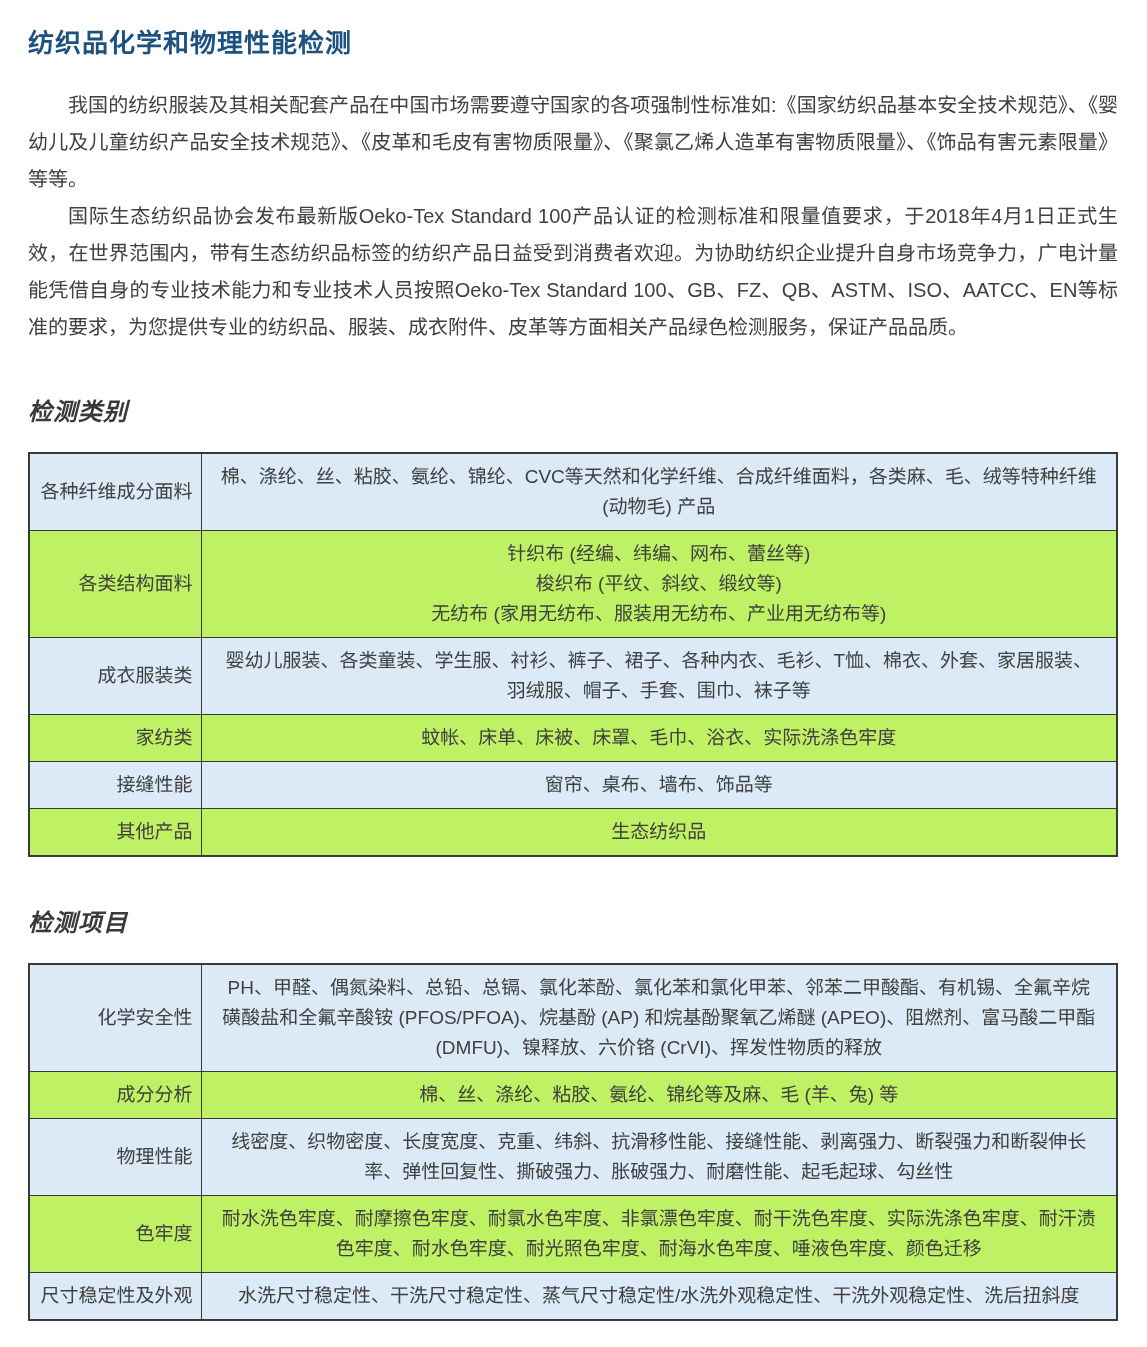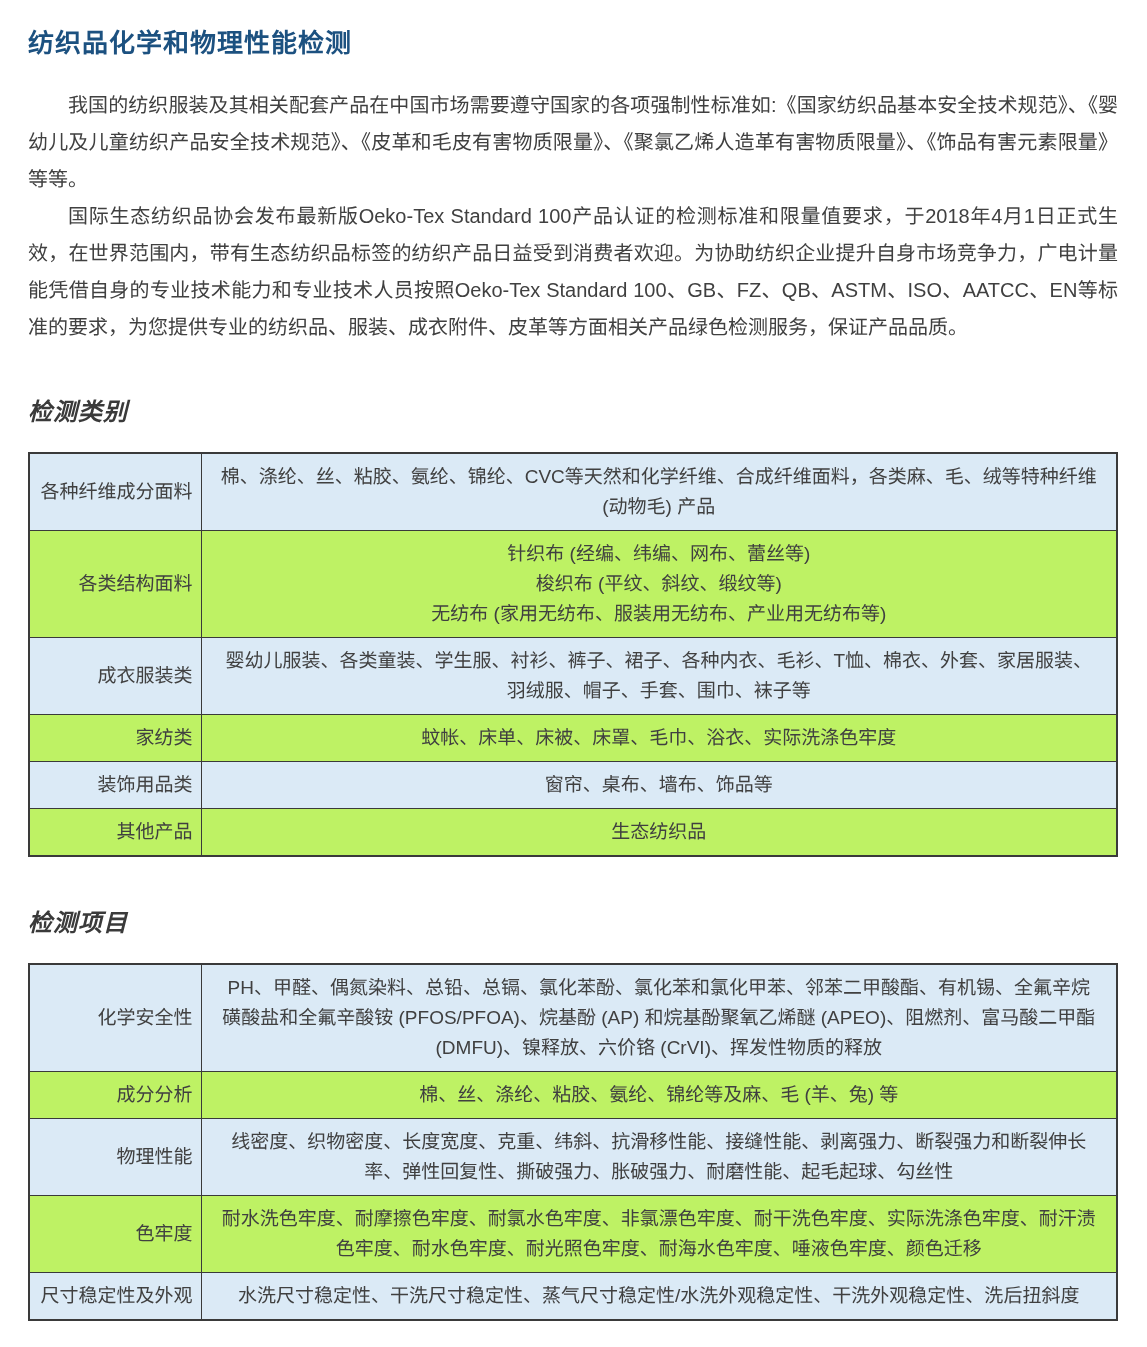--- a/index.html
+++ b/index.html
@@ -106,21 +106,21 @@
       </tr>
       <tr class="hl">
         <td class="label-cell">成衣服装类</td>
         <td class="content-cell">婴幼儿服装、各类童装、学生服、衬衫、裤子、裙子、各种内衣、毛衫、T恤、棉衣、外套、家居服装、羽绒服、帽子、手套、围巾、袜子等</td>
       </tr>
       <tr class="plain">
         <td class="label-cell">家纺类</td>
         <td class="content-cell">蚊帐、床单、床被、床罩、毛巾、浴衣、实际洗涤色牢度</td>
       </tr>
       <tr class="hl">
-        <td class="label-cell">装饰用品类</td>
+        <td class="label-cell">接缝性能</td>
         <td class="content-cell">窗帘、桌布、墙布、饰品等</td>
       </tr>
       <tr class="plain">
         <td class="label-cell">其他产品</td>
         <td class="content-cell">生态纺织品</td>
       </tr>
     </tbody>
   </table>
 
   <h2 class="section-heading">检测项目</h2>

